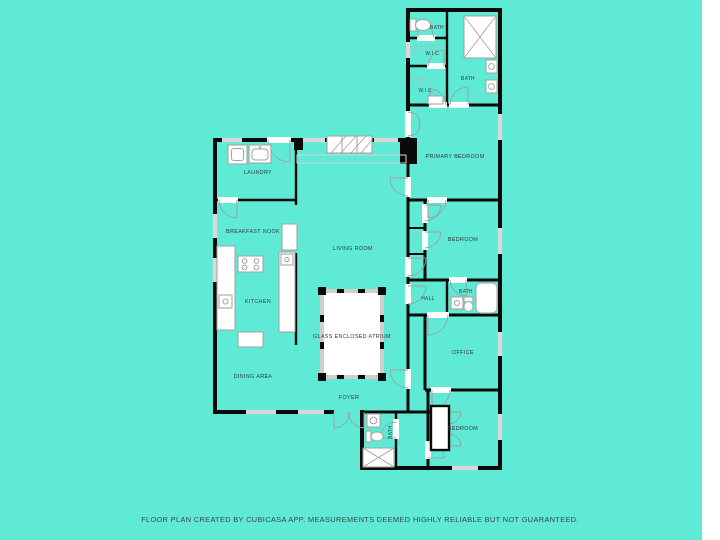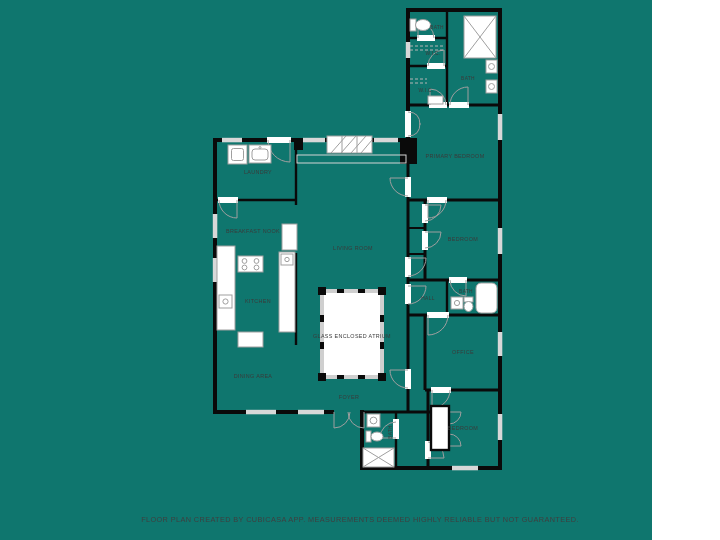--- a/index.html
+++ b/index.html
@@ -1,16 +1,16 @@
 <!DOCTYPE html>
 <html><head>
 <meta charset="utf-8">
 <style>
   html,body{margin:0;padding:0;background:#ffffff;}
-  #stage{position:relative;width:652px;height:540px;background:#0f766e;overflow:hidden;
+  #stage{position:relative;width:702px;height:540px;background:#5eead4;overflow:hidden;
          font-family:"Liberation Sans", sans-serif;}
   svg{position:absolute;left:0;top:0;}
   .room-label{font-family:"Liberation Sans", sans-serif;fill:#3a3a3a;letter-spacing:.35px;
               text-anchor:middle;font-weight:400;}
   .lbl-lg{font-size:5.4px;}
   .lbl-sm{font-size:4.8px;}
   .caption{font-family:"Liberation Sans", sans-serif;font-size:7.3px;fill:#3f3f3f;
            letter-spacing:.4px;text-anchor:middle;}
   .wall-ext{stroke:#0a0a0a;stroke-width:4;fill:none;stroke-linecap:butt;}
   .wall-int{stroke:#0a0a0a;stroke-width:3;fill:none;stroke-linecap:butt;}

